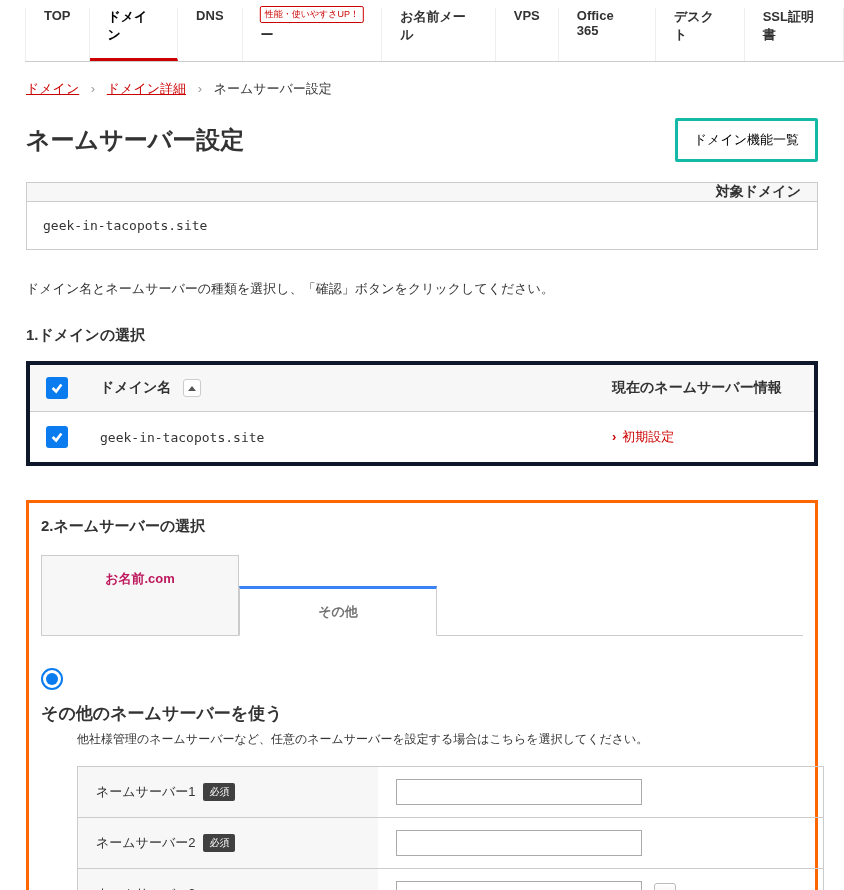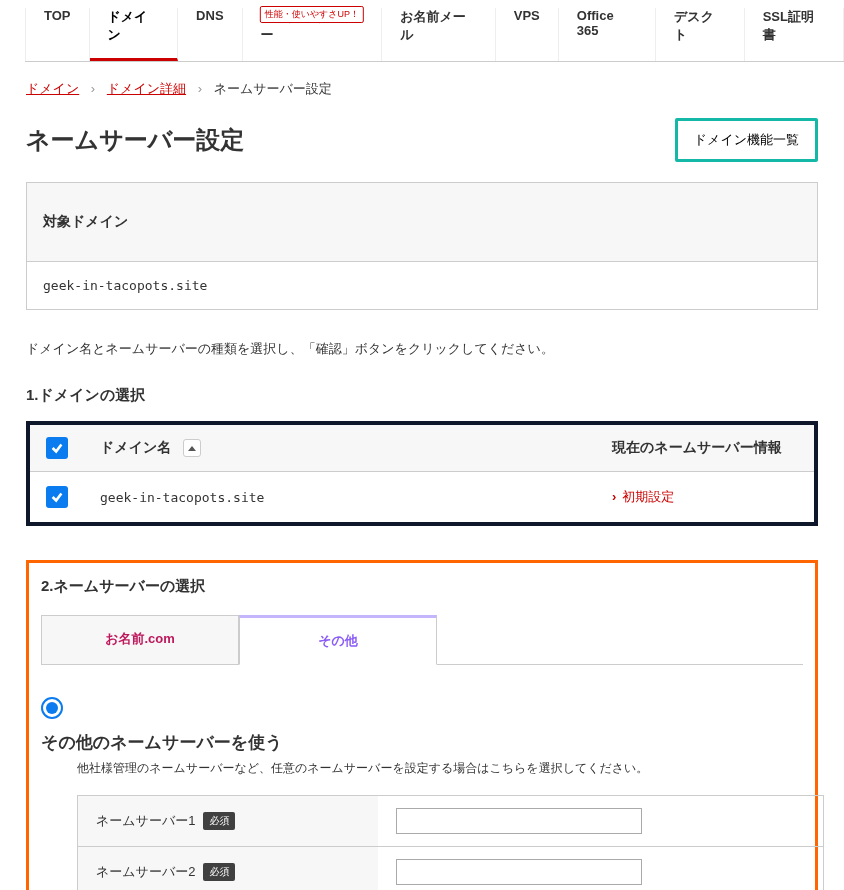--- a/index.html
+++ b/index.html
@@ -11,38 +11,38 @@
 .nav-badge { position: absolute; top: -2px; left: 50%; transform: translateX(-50%); background: #fff; border: 1px solid #c00; color: #c00; font-size: 9px; padding: 1px 4px; white-space: nowrap; border-radius: 2px; font-weight: normal; }
 .container { padding: 18px 26px; }
 .breadcrumb { margin-bottom: 20px; font-size: 13px; }
 .breadcrumb a { color: #c00; text-decoration: underline; cursor: pointer; }
 .breadcrumb span.sep { color: #999; margin: 0 8px; }
 .breadcrumb span.current { color: #333; }
 .title-row { display: flex; justify-content: space-between; align-items: center; margin-bottom: 20px; }
 .page-title { font-size: 24px; font-weight: bold; }
 .btn-outline { border: 3px solid #14b8a6; background: #fff; padding: 10px 16px; font-size: 13px; cursor: pointer; border-radius: 2px; }
 .table1 { width: 100%; border: 1px solid #ccc; border-collapse: collapse; margin-bottom: 30px; }
-.table1 th { background: #f7f7f7; text-align: left; padding: 30px 16px; border-bottom: 1px solid #ccc; font-weight: bold; font-size: 14px; }
+.table1 th { background: #f7f7f7; text-align: right; padding: 0 16px; border-bottom: 1px solid #ccc; font-weight: bold; font-size: 14px; }
 .table1 td { padding: 16px; font-family: monospace; font-size: 13px; }
 .desc-text { margin-bottom: 28px; font-size: 13px; }
 .section-title { font-size: 15px; font-weight: bold; margin-bottom: 16px; }
 .domain-table { width: 100%; border: 4px solid #0f172a; border-collapse: collapse; }
 .domain-table th { background: #f7f7f7; text-align: left; padding: 12px 16px; border-bottom: 1px solid #ccc; font-weight: bold; font-size: 14px; }
 .domain-table td { padding: 14px 16px; border-bottom: 1px solid #eee; font-size: 13px; }
 .domain-table td.monoish { font-family: monospace; }
 .checkbox { width: 22px; height: 22px; background: #0a7cef; border-radius: 3px; display: inline-flex; align-items: center; justify-content: center; vertical-align: middle; cursor: pointer; }
 .checkbox svg { width: 14px; height: 14px; stroke: #fff; stroke-width: 3; fill: none; }
 .sort-btn { display: inline-flex; width: 18px; height: 18px; border: 1px solid #ccc; border-radius: 3px; align-items: center; justify-content: center; margin-left: 8px; vertical-align: middle; cursor: pointer; background: #fff; }
 .sort-btn::after { content: ""; border-left: 4px solid transparent; border-right: 4px solid transparent; border-bottom: 5px solid #555; }
 .ns-link { color: #c00; text-decoration: none; }
 .ns-link::before { content: "›"; color: #c00; margin-right: 6px; font-weight: bold; }
 .highlight-box { border: 3px solid #ff6600; padding: 14px 12px 6px; margin-top: 34px; }
 .ns-tabs { display: flex; border-bottom: 1px solid #ccc; margin-top: 18px; margin-bottom: 30px; }
 .ns-tab { width: 198px; text-align: center; padding: 14px 0; border: 1px solid #ccc; cursor: pointer; background: #f7f7f7; color: #be185d; font-weight: bold; font-size: 13px; position: relative; top: 1px; }
-.ns-tab.active { background: #fff; border-top: 3px solid #c4b5fd; border-bottom: 1px solid #fff; color: #8b5cf6; }
+.ns-tab.active { background: #fff; border-top: 3px solid #3b82f6; border-bottom: 1px solid #fff; color: #737373; margin-top: 31px; }
 .radio-row { display: flex; align-items: flex-start; gap: 12px; margin-bottom: 6px; flex-direction: column; }
 .radio { width: 22px; height: 22px; border: 2px solid #0a7cef; border-radius: 50%; display: inline-flex; align-items: center; justify-content: center; cursor: pointer; flex-shrink: 0; margin-top: 2px; }
 .radio::after { content: ""; width: 12px; height: 12px; background: #0a7cef; border-radius: 50%; }
 .radio-label { font-size: 17px; font-weight: bold; }
 .radio-desc { font-size: 12px; color: #333; margin-left: 36px; margin-bottom: 18px; }
 .ns-form { width: 747px; margin-left: 36px; border: 1px solid #ccc; }
 .ns-form-row { display: flex; border-bottom: 1px solid #ccc; }
 .ns-form-row:last-child { border-bottom: none; }
 .ns-form-label { width: 300px; background: #f7f7f7; padding: 16px 18px; font-size: 13px; display: flex; align-items: center; gap: 8px; }
 .req-badge { background: #404040; color: #fff; font-size: 10px; padding: 2px 6px; border-radius: 2px; }

